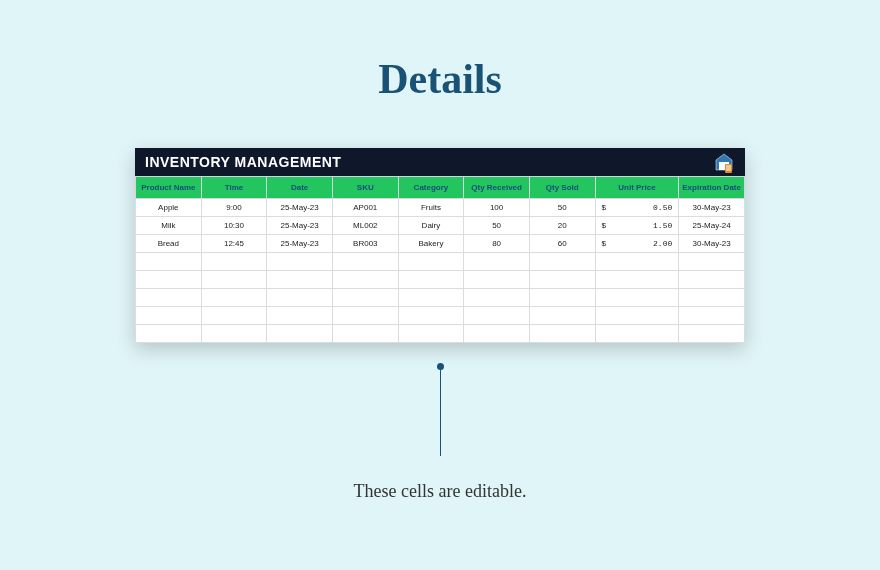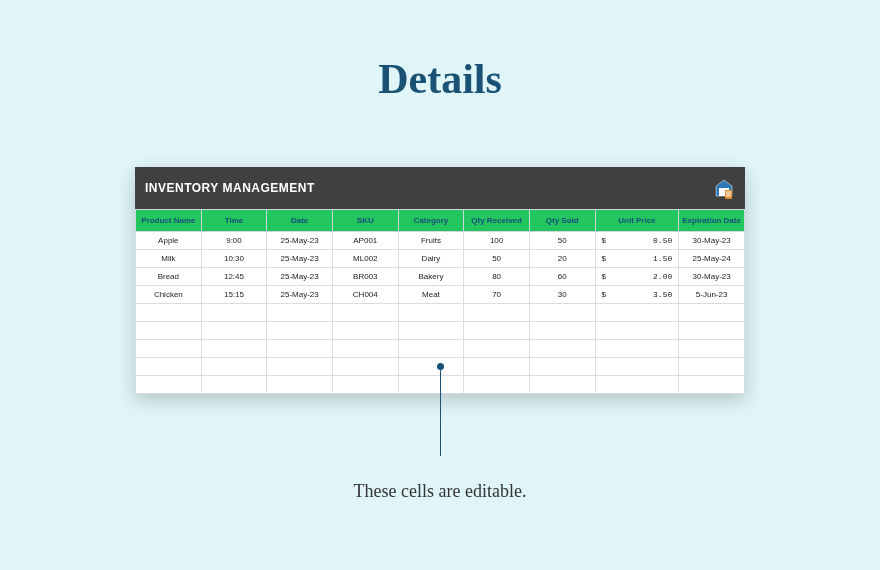--- a/index.html
+++ b/index.html
@@ -11,37 +11,37 @@
     overflow: hidden;
     position: relative;
   }
   .page-title {
     text-align: center;
     font-family: Georgia, 'Times New Roman', serif;
     font-size: 42px;
     font-weight: bold;
     color: #1a5276;
     margin-top: 55px;
-    margin-bottom: 64px;
+    margin-bottom: 45px;
   }
   .sheet {
     width: 610px;
     margin: 0 auto;
     background: #fff;
     box-shadow: 0 6px 18px rgba(0,0,0,0.2);
     position: relative;
   }
   .sheet-header {
-    background: #404040;
+    background: #0f172a;
     color: #fff;
     font-weight: bold;
-    font-size: 12px;
+    font-size: 14px;
     letter-spacing: 0.5px;
     padding: 6px 10px;
-    height: 42px;
+    height: 28px;
     display: flex;
     align-items: center;
     justify-content: space-between;
   }
   .sheet-icon {
     width: 22px;
     height: 22px;
     position: relative;
   }
   .sheet-icon svg { display: block; }
@@ -174,32 +174,20 @@
           <td>25-May-23</td>
           <td>BR003</td>
           <td>Bakery</td>
           <td>80</td>
           <td>60</td>
           <td class="price-currency">$</td>
           <td class="price-value">2.00</td>
           <td>30-May-23</td>
         </tr>
         <tr>
-          <td>Chicken</td>
-          <td>15:15</td>
-          <td>25-May-23</td>
-          <td>CH004</td>
-          <td>Meat</td>
-          <td>70</td>
-          <td>30</td>
-          <td class="price-currency">$</td>
-          <td class="price-value">3.50</td>
-          <td>5-Jun-23</td>
-        </tr>
-        <tr>
           <td></td>
           <td></td>
           <td></td>
           <td></td>
           <td></td>
           <td></td>
           <td></td>
           <td class="price-currency"></td>
           <td class="price-value"></td>
           <td></td>

